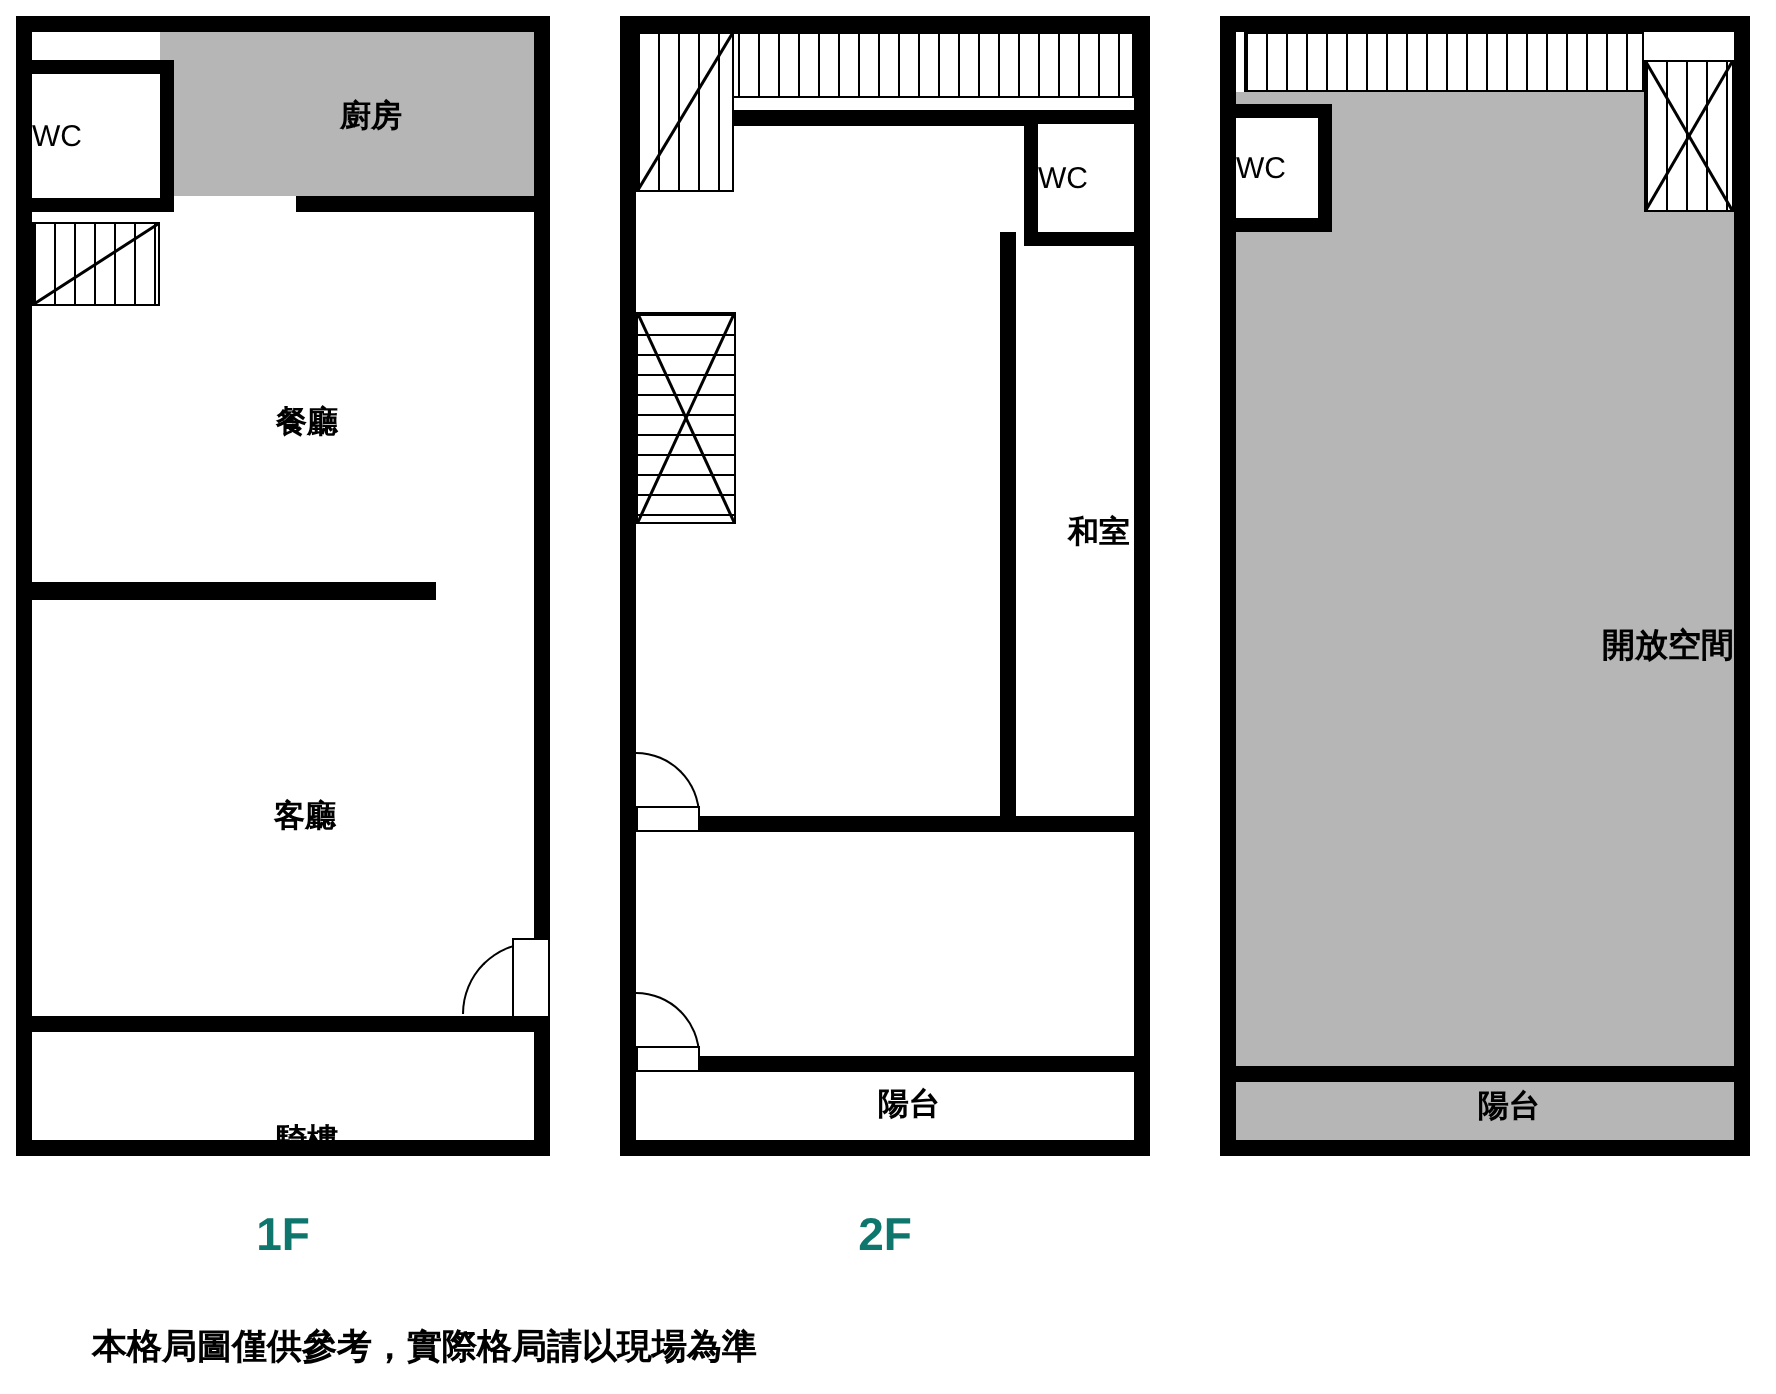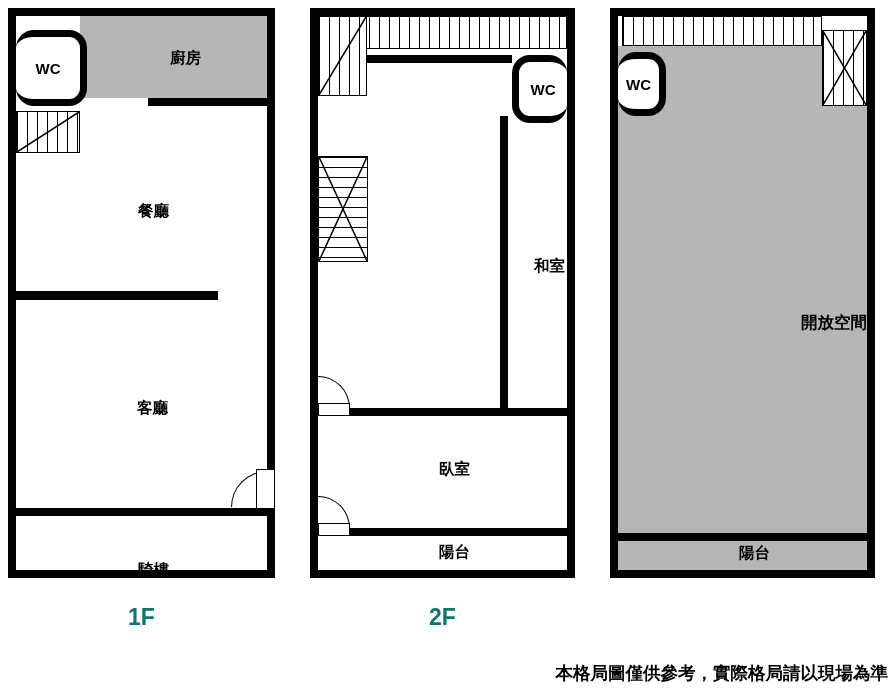--- a/index.html
+++ b/index.html
@@ -7,37 +7,37 @@
   .canvas { position:relative; width:888px; height:697px; background:var(--background,#ffffff); overflow:hidden; }
 
   .floor { position:absolute; border:8px solid var(--wall,#000); background:#fff; }
   .abs   { position:absolute; }
   .wall  { position:absolute; background:var(--wall,#000); }
   .gray  { background:var(--room-fill,#b6b6b6); }
 
   .label { position:absolute; font-size:15.5px; font-weight:bold; color:#000; text-align:center;padding-left:24px; }
   .label.big { font-size:16.5px; }
 
-  .room-box { position:absolute; background:#fff; display:flex; align-items:center; justify-content:center;
-              font-size:15px; font-weight:bold; z-index:2;border-radius:18px; }
+  .room-box { position:absolute; background:#fff; display:flex; align-items:center; justify-content:flex-start;
+              font-size:15px; font-weight:normal; z-index:2; }
 
   .hatch-v { position:absolute; background-color:#fff; border:1px solid #000;
              background-image:repeating-linear-gradient(90deg,#000 0,#000 1px,transparent 1px,transparent 10px); }
   .hatch-h { position:absolute; background-color:#fff; border:1px solid #000;
              background-image:repeating-linear-gradient(180deg,#000 0,#000 1px,transparent 1px,transparent 10px); }
   .diag { position:absolute; left:0; top:0; width:100%; height:100%; display:block; }
 
   .arc-tl { position:absolute; width:36px; height:36px; background:#fff; z-index:3;
             border-top:1.5px solid #000; border-left:1.5px solid #000; border-top-left-radius:100%; }
   .arc-tr { position:absolute; width:32px; height:32px; background:#fff; z-index:3;
             border-top:1.5px solid #000; border-right:1.5px solid #000; border-top-right-radius:100%; }
   .panel  { position:absolute; background:#fff; border:1.5px solid #000; z-index:4; }
 
   .floor-caption { position:absolute; font-size:23px; font-weight:600; color:#0f766e; text-align:center; }
-  .disclaimer    { position:absolute; font-size:17.5px; font-weight:bold; color:#000; text-align:right; }
+  .disclaimer    { position:absolute; font-size:17.5px; font-weight:bold; color:#000; text-align:left; }
 </style>
 </head>
 <body>
 
 <div class="canvas">
 
   <div class="floor" style="left:8px; top:8px; width:267px; height:570px;">
 
     <div class="abs gray" style="left:64px; top:0; width:187px; height:82px;"></div>
     <div class="label" style="left:64px; top:32px; width:187px;">廚房</div>
@@ -95,21 +95,20 @@
         <line x1="0" y1="0" x2="100%" y2="100%" stroke="#000" stroke-width="1.5"></line>
         <line x1="0" y1="100%" x2="100%" y2="0" stroke="#000" stroke-width="1.5"></line>
       </svg>
     </div>
 
     <div class="arc-tr" style="left:0; top:360px;"></div>
     <div class="panel" style="left:0; top:387px; width:32px; height:13px;"></div>
 
     <div class="wall" style="left:32px; top:392px; width:217px; height:8px;"></div>
 
-    <div class="label" style="left:0; top:443px; width:249px;">臥室</div>
 
     <div class="arc-tr" style="left:0; top:480px;"></div>
     <div class="panel" style="left:0; top:507px; width:32px; height:13px;"></div>
 
     <div class="wall" style="left:32px; top:512px; width:217px; height:8px;"></div>
 
     <div class="label" style="left:0; top:526px; width:249px;">陽台</div>
   </div>
 
   <div class="floor" style="left:610px; top:8px; width:265px; height:570px;">

